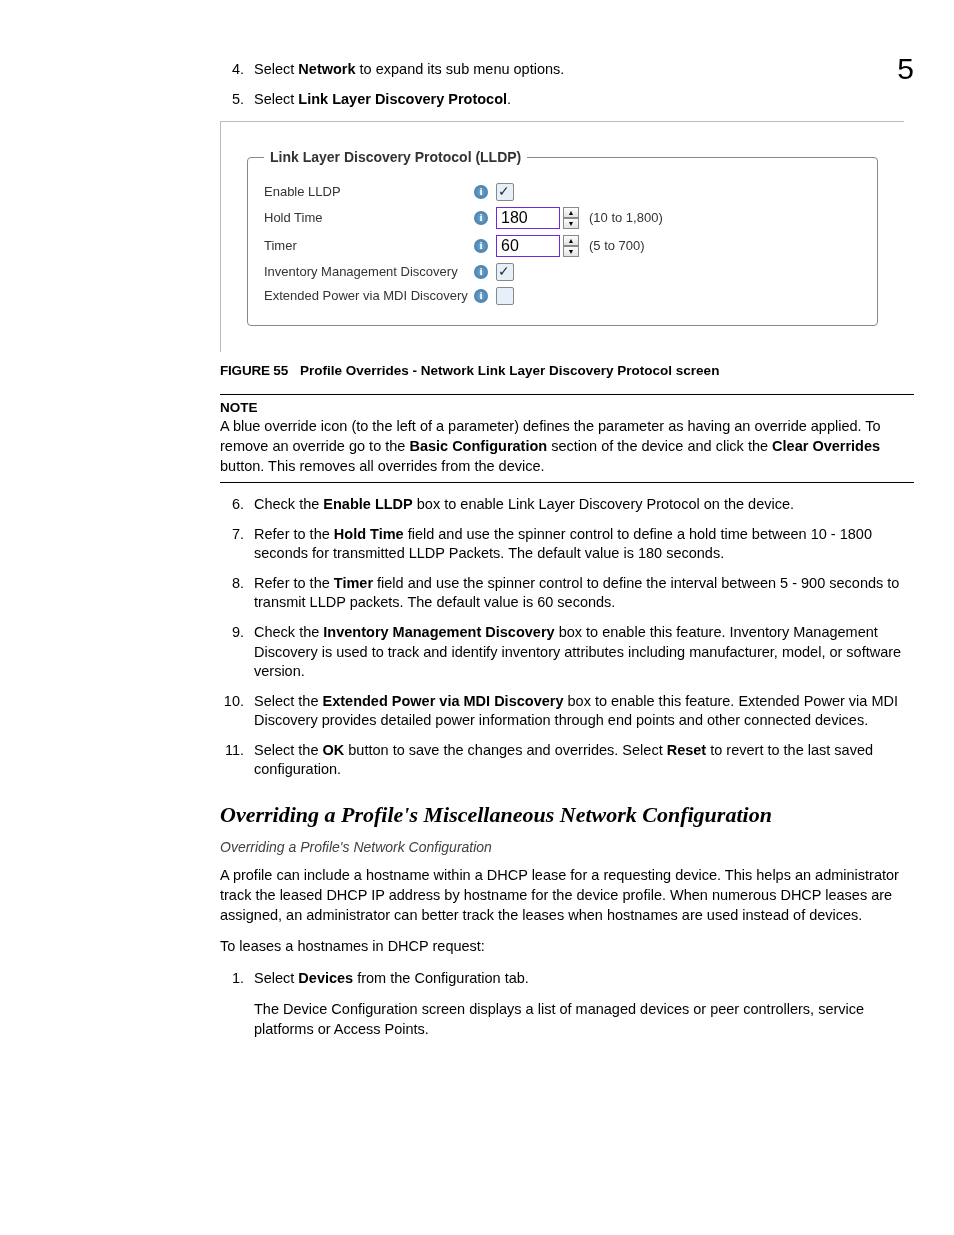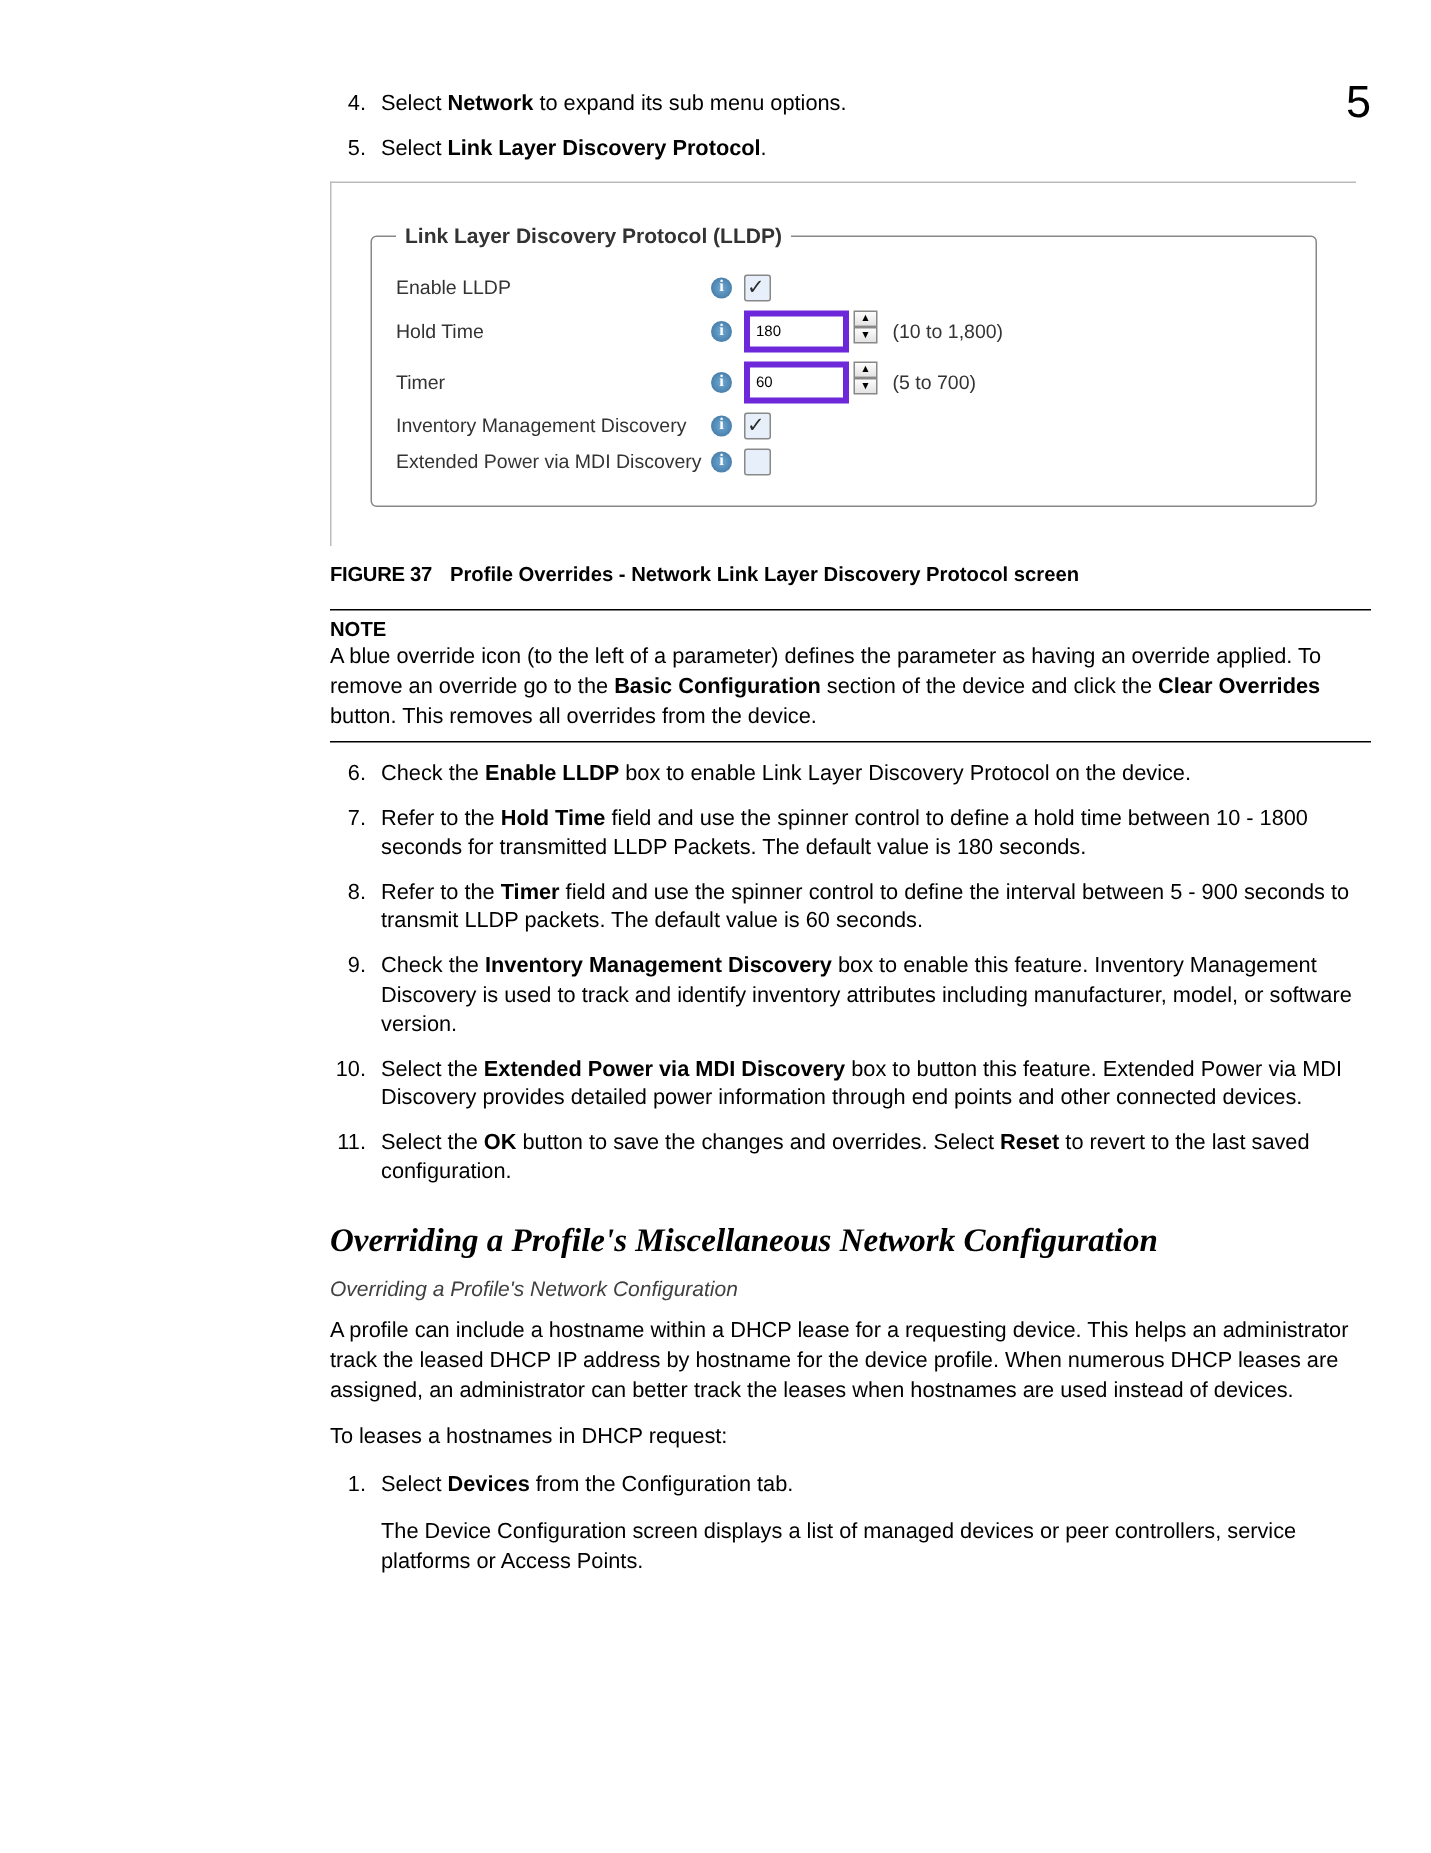--- a/index.html
+++ b/index.html
@@ -111,22 +111,22 @@
     color: #2b2b2b;
   }
   .spinner {
     display: flex;
     align-items: stretch;
     margin-right: 10px;
   }
   .spinner input {
     width: 54px;
     height: 20px;
-    border: 4px solid #6d28d9;
-    font-size: 10px;
+    border: 1px solid #6d28d9;
+    font-size: 16px;
     padding: 0 4px;
     box-sizing: content-box;
   }
   .spinner .btns {
     display: flex;
     flex-direction: column;
     margin-left: 3px;
   }
   .spinner .btns button {
     width: 16px;
@@ -262,21 +262,21 @@
             <div class="info-icon">
                 <span>i</span>
               </div>
             <div class="chk"></div>
           </div>
 
         </fieldset>
       </div>
 
       <div class="fig-caption">
-        <span class="fignum">FIGURE 37</span><span class="figtitle">Profile Overrides - Network Link Layer Discovery Protocol screen</span>
+        <span class="fignum">FIGURE 55</span><span class="figtitle">Profile Overrides - Network Link Layer Discovery Protocol screen</span>
       </div>
     </div>
 
     <div class="note-block">
       <div class="note-label">NOTE</div>
       <div>
         <span>A blue override icon (to the left of a parameter) defines the parameter as having an override applied. To remove an override go to the </span><span class="bold">Basic Configuration</span><span> section of the device and click the </span><span class="bold">Clear Overrides</span><span> button. This removes all overrides from the device.</span>
       </div>
     </div>
 
@@ -287,21 +287,21 @@
       <li>
         <span>Refer to the </span><span class="bold">Hold Time</span><span> field and use the spinner control to define a hold time between 10 - 1800 seconds for transmitted LLDP Packets. The default value is 180 seconds.</span>
       </li>
       <li>
         <span>Refer to the </span><span class="bold">Timer</span><span> field and use the spinner control to define the interval between 5 - 900 seconds to transmit LLDP packets. The default value is 60 seconds.</span>
       </li>
       <li>
         <span>Check the </span><span class="bold">Inventory Management Discovery</span><span> box to enable this feature. Inventory Management Discovery is used to track and identify inventory attributes including manufacturer, model, or software version.</span>
       </li>
       <li>
-        <span>Select the </span><span class="bold">Extended Power via MDI Discovery</span><span> box to button this feature. Extended Power via MDI Discovery provides detailed power information through end points and other connected devices.</span>
+        <span>Select the </span><span class="bold">Extended Power via MDI Discovery</span><span> box to enable this feature. Extended Power via MDI Discovery provides detailed power information through end points and other connected devices.</span>
       </li>
       <li>
         <span>Select the </span><span class="bold">OK</span><span> button to save the changes and overrides. Select </span><span class="bold">Reset</span><span> to revert to the last saved configuration.</span>
       </li>
     </ol>
 
     <div class="section-heading">Overriding a Profile's Miscellaneous Network Configuration</div>
 
     <a href="#" class="breadcrumb-link">Overriding a Profile's Network Configuration</a>
 

